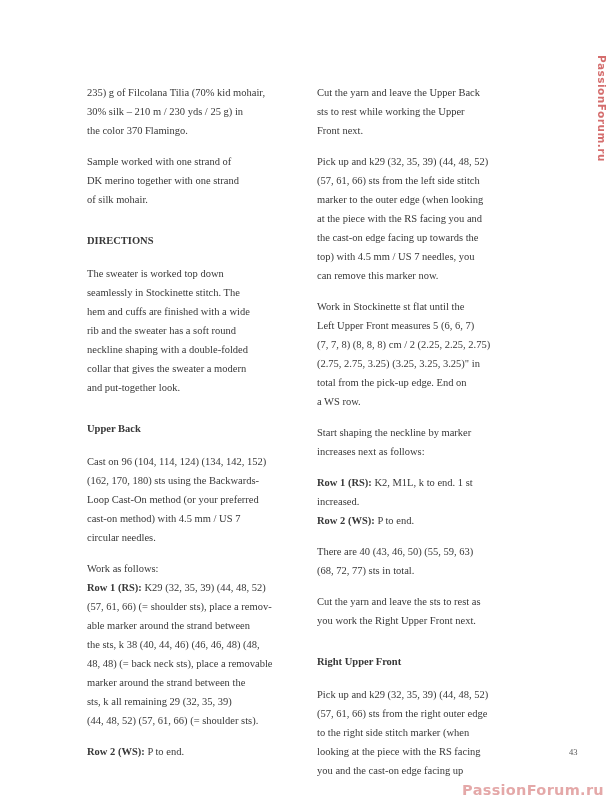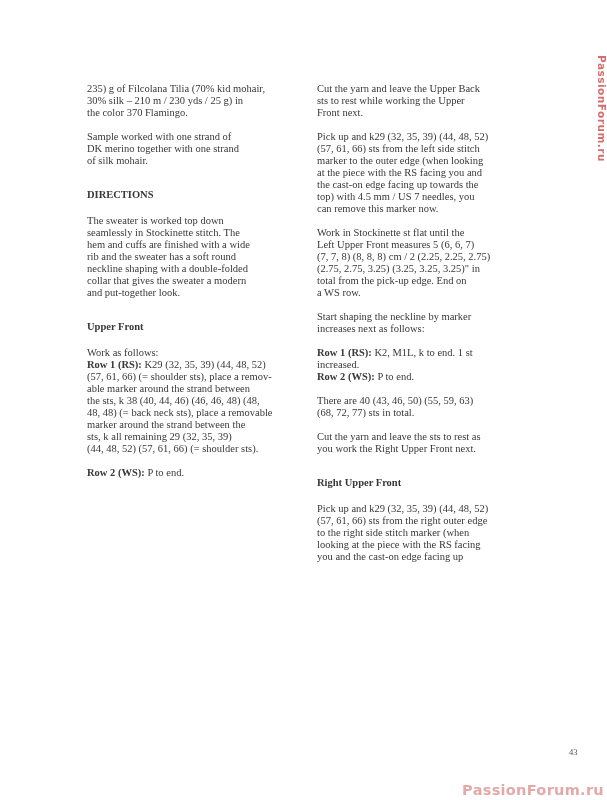--- a/index.html
+++ b/index.html
@@ -16,21 +16,21 @@
     position: absolute;
     left: 87px;
     top: 83px;
     width: 446px;
     display: flex;
     gap: 14px;
   }
   .col {
     width: 216px;
     font-size: 10.5px;
-    line-height: 12px;
+    line-height: 19px;
     white-space: pre-line;
   }
   .para { margin: 0 0 12px 0; }
   .heading { margin: 22px 0 14px 0; font-weight: bold; }
   .b { font-weight: bold; }
   .page-number {
     position: absolute;
     left: 569px;
     top: 747px;
     font-size: 8.5px;
@@ -69,21 +69,25 @@
     <div class="col"><div class="para"><span>235) g of Filcolana Tilia (70% kid mohair,
 30% silk – 210 m / 230 yds / 25 g) in
 the color 370 Flamingo.</span></div><div class="para"><span>Sample worked with one strand of
 DK merino together with one strand
 of silk mohair.</span></div><div class="heading"><span class="b">DIRECTIONS</span></div><div class="para"><span>The sweater is worked top down
 seamlessly in Stockinette stitch. The
 hem and cuffs are finished with a wide
 rib and the sweater has a soft round
 neckline shaping with a double-folded
 collar that gives the sweater a modern
-and put-together look.</span></div><div class="heading"><span class="b">Upper Front</span></div><div class="para"><span>Work as follows:
+and put-together look.</span></div><div class="heading"><span class="b">Upper Back</span></div><div class="para"><span>Cast on 96 (104, 114, 124) (134, 142, 152)
+(162, 170, 180) sts using the Backwards-
+Loop Cast-On method (or your preferred
+cast-on method) with 4.5 mm / US 7
+circular needles.</span></div><div class="para"><span>Work as follows:
 </span><span class="b">Row 1 (RS):</span><span> K29 (32, 35, 39) (44, 48, 52)
 (57, 61, 66) (= shoulder sts), place a remov-
 able marker around the strand between
 the sts, k 38 (40, 44, 46) (46, 46, 48) (48,
 48, 48) (= back neck sts), place a removable
 marker around the strand between the
 sts, k all remaining 29 (32, 35, 39)
 (44, 48, 52) (57, 61, 66) (= shoulder sts).</span></div><div class="para"><span class="b">Row 2 (WS):</span><span> P to end.</span></div></div>
     <div class="col"><div class="para"><span>Cut the yarn and leave the Upper Back
 sts to rest while working the Upper

